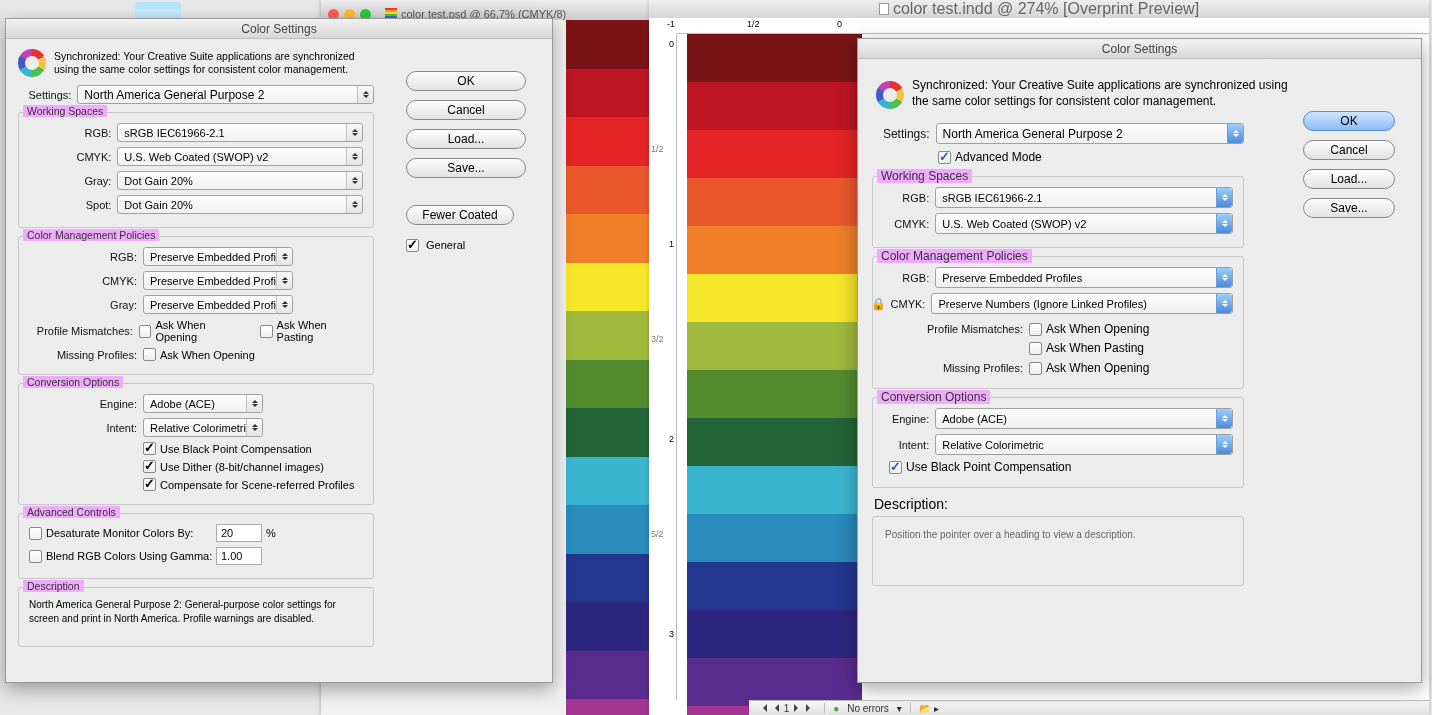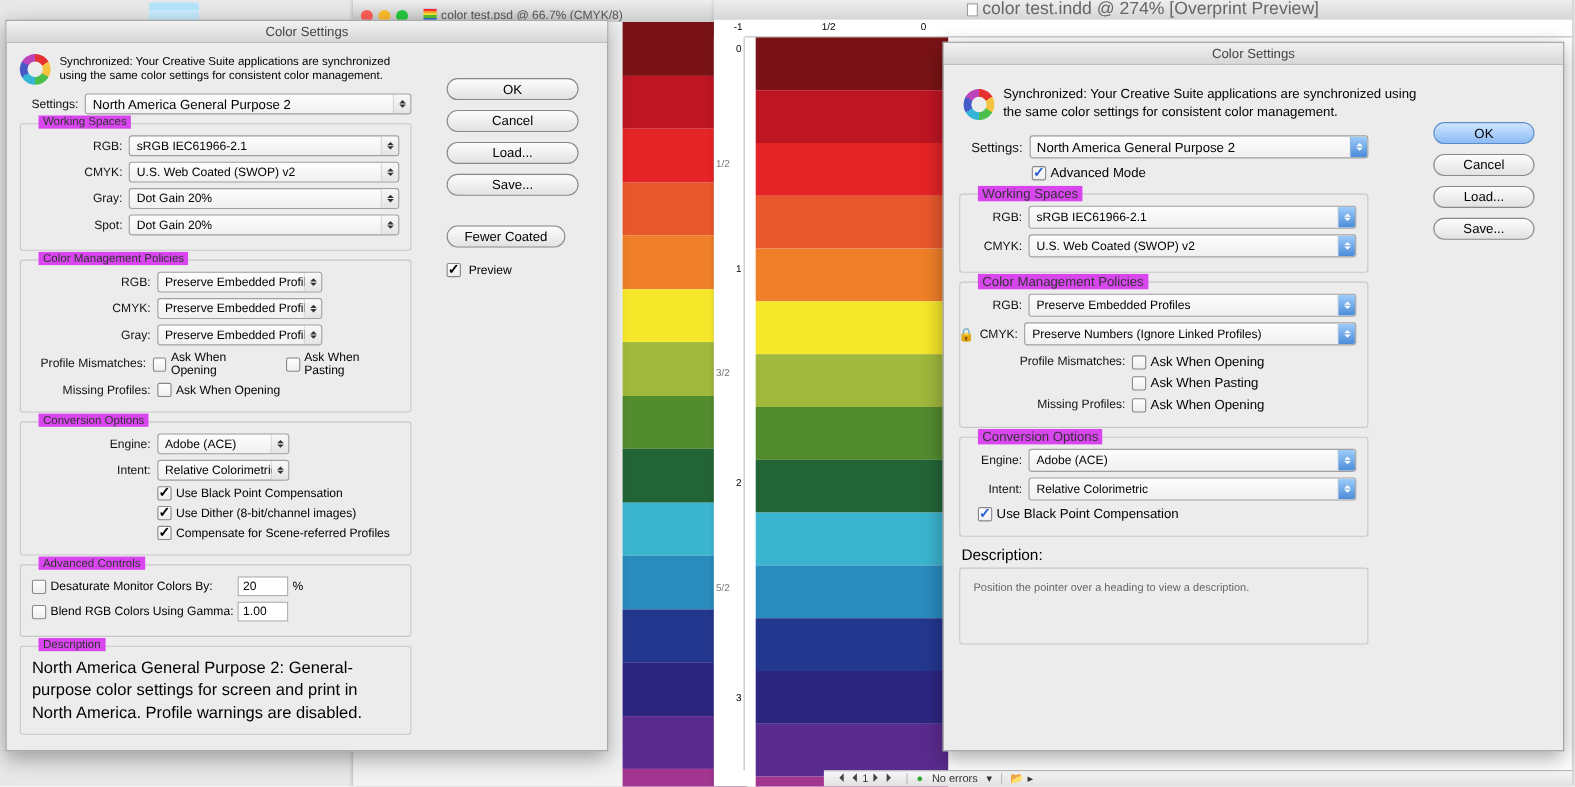--- a/index.html
+++ b/index.html
@@ -44,21 +44,21 @@
   }
   .pillbtn.primary { background:linear-gradient(#cfe6fd,#8cbbf5); border-color:#5d8dc8;}
   .txtfld {
     height:18px; width:46px; background:#fff; border:1px solid #aaa;
     padding:0 4px; font-size:11px; text-align:left;
   }
   
   .group { border:1px solid #c8c8c8; border-radius:3px; padding:10px 10px 8px 10px;
            position:relative; margin-bottom:8px;}
   .group > .legend {
-    position:absolute; top:-8px; left:16px; background:#d946ef; padding:0 4px;
+    position:absolute; top:-8px; left:4px; background:#f0abfc; padding:0 4px;
     font-size:10.5px; color:#333;
   }
   .row { display:flex; align-items:center; margin-bottom:5px;}
   .lbl-r { font-size:11px; text-align:right; color:#111;}
   
   .desktop-folder {
     position:absolute; top:2px; left:135px; width:46px; height:36px;
     background:linear-gradient(#cceeff,#a6d9f5); border-radius:3px;
     border-top:7px solid #b6e4fb;
   }
@@ -223,21 +223,21 @@
 
   <div class="btncol">
     <div class="pillbtn">OK</div>
     <div class="pillbtn">Cancel</div>
     <div class="pillbtn">Load...</div>
     <div class="pillbtn">Save...</div>
     <div style="height:18px;"></div>
     <div class="pillbtn" style="width:108px;">Fewer Coated</div>
     <div style="margin-top:14px;">
       <span class="cb on"></span>
-      <span>Preview</span>
+      <span>General</span>
     </div>
   </div>
 
   <div class="body leftcol">
     <div class="row" style="margin:4px 0 8px 0;">
       <span class="lbl-r" style="width:54px;">Settings:</span>
       <span class="sel" style="width:300px;font-size:12px;">
         <span>North America General Purpose 2</span>
           <span class="caret"></span>
         </span>
@@ -356,21 +356,21 @@
         </div>
       <div class="row">
         <span class="cb"></span>
         <span style="width:170px;">Blend RGB Colors Using Gamma:</span>
         <input class="txtfld" value="1.00" style="">
         </div>
     </div>
 
     <div class="group" style="min-height:60px;">
       <span class="legend">Description</span>
-      <div style="font-size:15px;line-height:1.35;">North America General Purpose 2:  General-purpose color settings for screen and print in North America. Profile warnings are disabled.</div>
+      <div style="font-size:10px;line-height:1.35;">North America General Purpose 2:  General-purpose color settings for screen and print in North America. Profile warnings are disabled.</div>
     </div>
   </div>
 </div>
 
 <div class="dialog d2">
   <div class="titlebar">Color Settings</div>
 
   <div class="sync-row" style="padding:18px 120px 8px 18px;">
     <div class="sync-icon"></div>
     <div style="font-size:12px;line-height:1.35;">Synchronized: Your Creative Suite applications are synchronized using the same color settings for consistent color management.</div>

